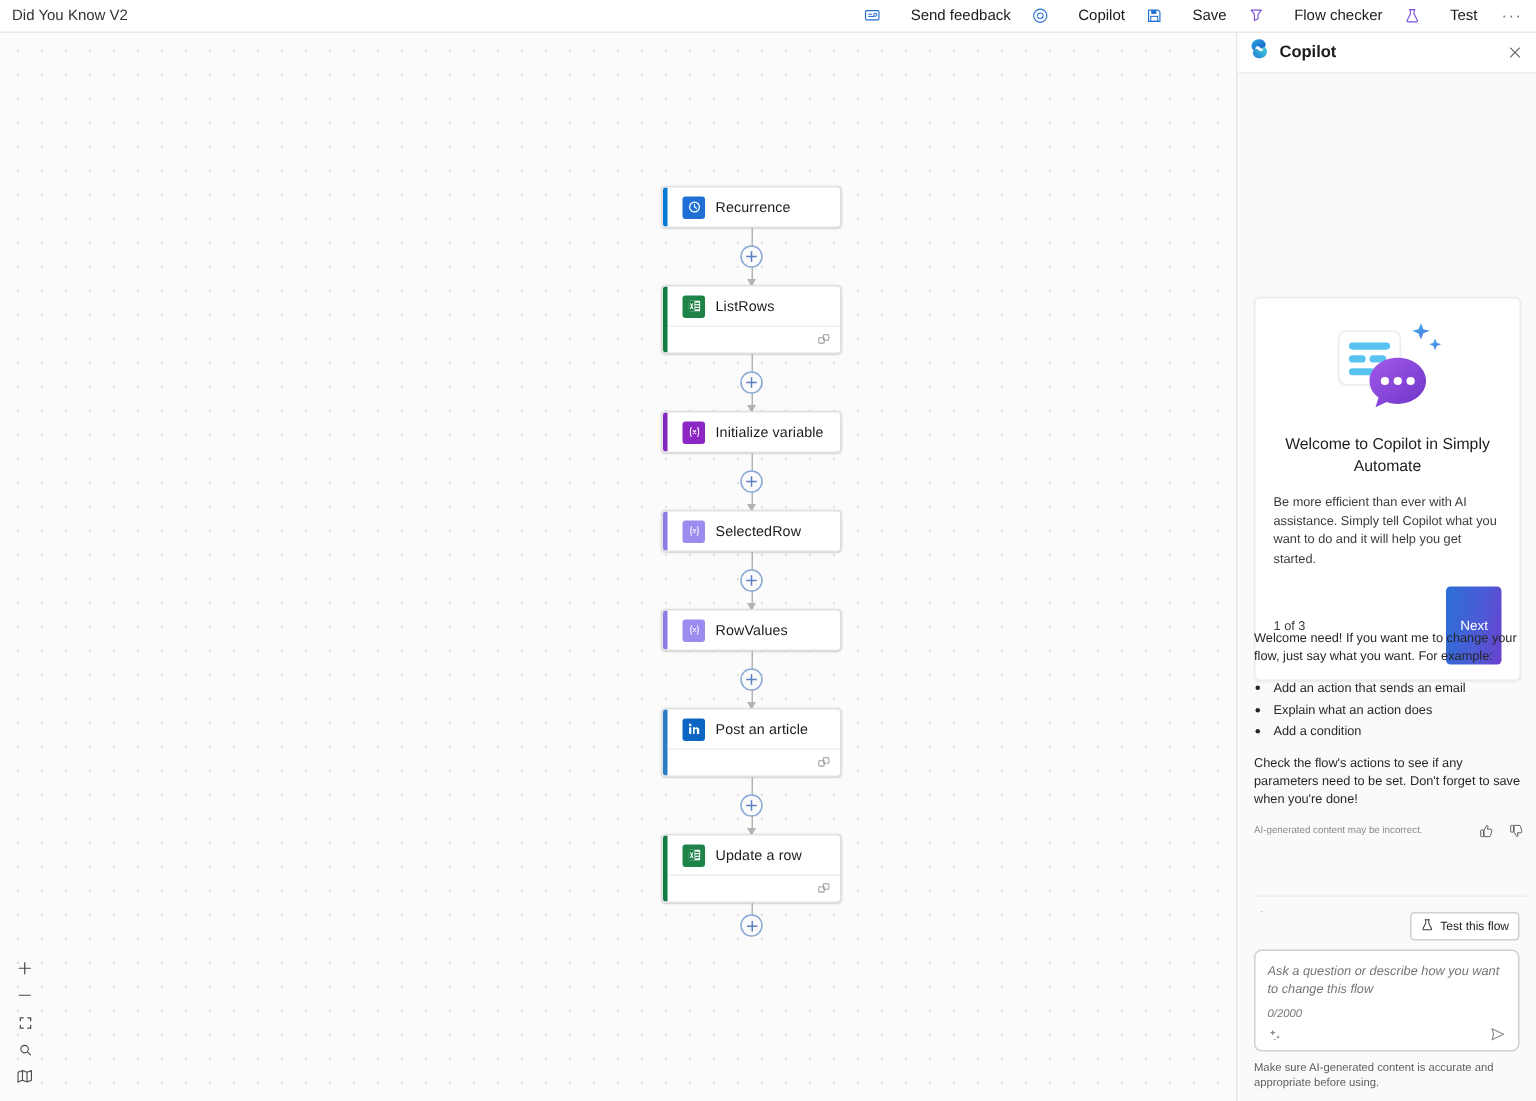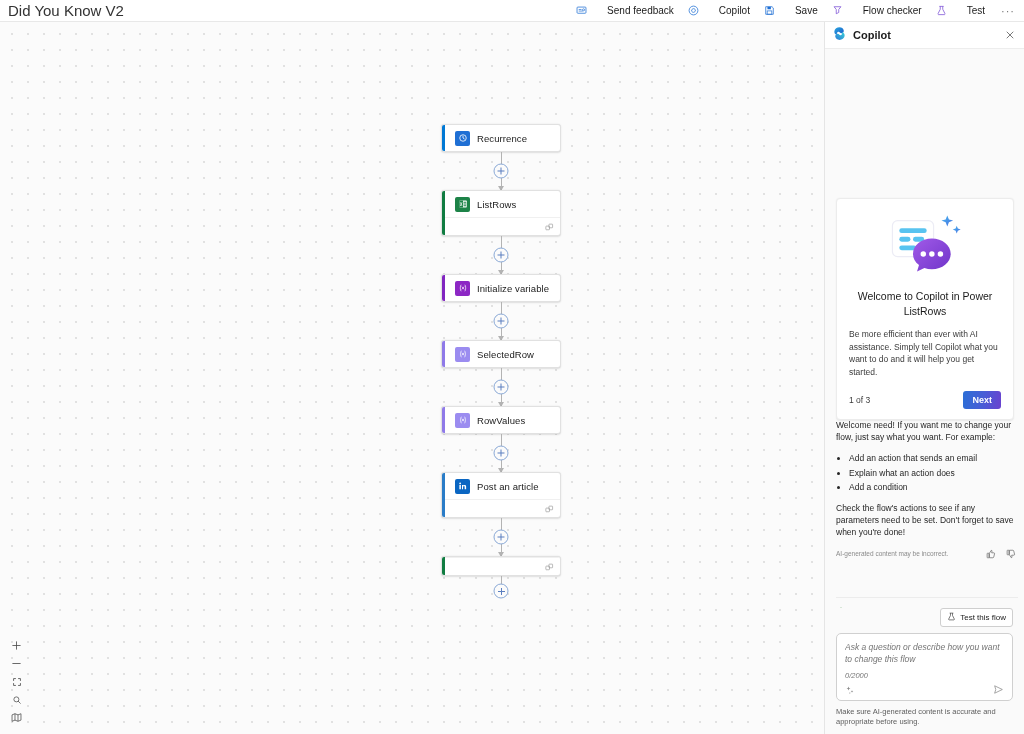--- a/index.html
+++ b/index.html
@@ -12,21 +12,21 @@
 
   
   #topbar {
     position: absolute; top: 0; left: 0;
     width: 1024px; height: 22px;
     background: #ffffff;
     border-bottom: 1px solid #e8e8e8;
     display: flex; align-items: center;
   }
   #flow-title {
-    font-size: 15px; color: #333; margin-left: 8px; white-space: nowrap; text-align: right;
+    font-size: 10px; color: #333; margin-left: 8px; white-space: nowrap; text-align: right;
   }
   #topbar-actions {
     margin-left: auto; display: flex; align-items: center; gap: 14px;
     padding-right: 7px;
   }
   .tb-item {
     display: flex; align-items: center; gap: 20px;
     font-size: 10px; color: #1b1b1b; cursor: default; white-space: nowrap;
   }
   .tb-item svg { display: block; }
@@ -190,23 +190,23 @@
     font-size: 8.5px; color: #3b3b3b; line-height: 12.5px;
     margin-top: 9px;
   }
   #cp-welcome-foot {
     display: flex; align-items: center; margin-top: 13px;
   }
   #cp-step { font-size: 8.5px; color: #3b3b3b; }
   #cp-next {
     margin-left: auto;
     background: linear-gradient(100deg, #2b6fd6 0%, #4a5cd6 55%, #6a42cf 100%);
-    color: #fff; font-size: 9px; font-weight: bold;
+    color: #fff; font-size: 9px; font-weight: normal;
     border: none; border-radius: 3px;
-    padding: 4px 9px; cursor: pointer;
+    padding: 21px 9px; cursor: pointer;
   }
 
   
   #cp-message {
     position: absolute; left: 11px; top: 370px; width: 180px;
     font-size: 8.5px; color: #262626; line-height: 12.2px;
   }
   #cp-message p { margin-bottom: 9px; }
   #cp-message ul { margin: 0 0 9px 0; padding-left: 13px; }
   #cp-message li { margin-bottom: 2px; list-style: disc; }
@@ -464,20 +464,33 @@
     </div>
 
     <div class="connector">
       <div class="cline"></div>
       <div class="cplus"></div>
       <div class="carrow"></div>
     </div>
 
     <div class="node">
       <div class="node-bar" style="background:#107c41"></div>
+      <div class="node-head">
+        <div class="node-icon" style="background:#1d8348">
+          <svg width="10" height="10" viewBox="0 0 16 16">
+              <rect x="2" y="2.5" width="12" height="11" rx="1" fill="#fff"></rect>
+              <rect x="2" y="2.5" width="6" height="11" fill="#1d8348"></rect>
+              <path d="M3.6 5.2l2.8 6M6.4 5.2l-2.8 6" stroke="#fff" stroke-width="1.1"></path>
+              <rect x="8.8" y="4.4" width="4.2" height="1.6" fill="#1d8348"></rect>
+              <rect x="8.8" y="7.2" width="4.2" height="1.6" fill="#1d8348"></rect>
+              <rect x="8.8" y="10" width="4.2" height="1.6" fill="#1d8348"></rect>
+            </svg>
+        </div>
+        <div class="node-label">Update a row</div>
+      </div>
       <div class="node-foot">
         <span>
           <svg width="9" height="9" viewBox="0 0 16 16">
               <rect x="1.5" y="5.5" width="6.5" height="6.5" rx="1" fill="none" stroke="#9a9a9a" stroke-width="1.2"></rect>
               <rect x="7" y="2" width="6.5" height="6.5" rx="1" fill="none" stroke="#9a9a9a" stroke-width="1.2"></rect>
             </svg>
         </span>
       </div>
     </div>
 
@@ -567,21 +580,21 @@
           <rect x="36" y="29" width="13" height="5.6" rx="2.8" fill="#58c3f0"></rect>
           <rect x="20" y="39" width="20" height="5.6" rx="2.8" fill="#58c3f0"></rect>
           <path d="M46 31c12.2 0 22 8 22 17.9 0 9.9-9.8 17.9-22 17.9-3.1 0-6-.5-8.7-1.5l-8.6 4.1 2.3-7.5C26.3 58.7 24 53.9 24 48.9 24 39 33.8 31 46 31z" transform="translate(12,0)" fill="url(#bub)"></path>
           <circle cx="48" cy="49" r="3.2" fill="#fff"></circle>
             <circle cx="58" cy="49" r="3.2" fill="#fff"></circle>
             <circle cx="68" cy="49" r="3.2" fill="#fff"></circle>
           <path d="M76 4l1.9 4.8L82.8 10l-4.9 1.9L76 16.8 74.1 12 69.2 10l4.9-1.2z" fill="url(#spk)"></path>
           <path d="M87 16l1.3 3.2 3.3 1.3-3.3 1.3L87 25l-1.3-3.2-3.3-1.3 3.3-1.3z" fill="url(#spk)"></path>
         </svg>
       </div>
-      <div id="cp-welcome-title">Welcome to Copilot in Power ListRows</div>
+      <div id="cp-welcome-title">Welcome to Copilot in Simply Automate</div>
       <div id="cp-welcome-body">Be more efficient than ever with AI assistance. Simply tell Copilot what you want to do and it will help you get started.</div>
       <div id="cp-welcome-foot">
         <span id="cp-step">1 of 3</span>
         <button id="cp-next">Next</button>
       </div>
     </div>
 
     <div id="cp-message">
       <p>Welcome need! If you want me to change your flow, just say what you want. For example:</p>
       <ul>

